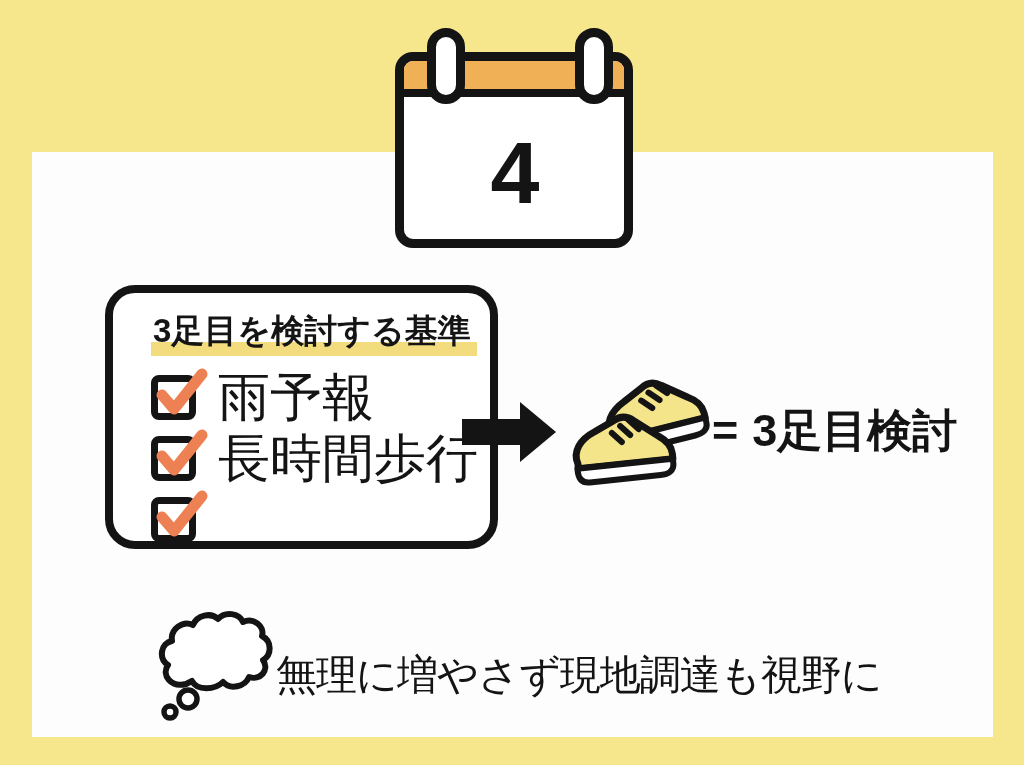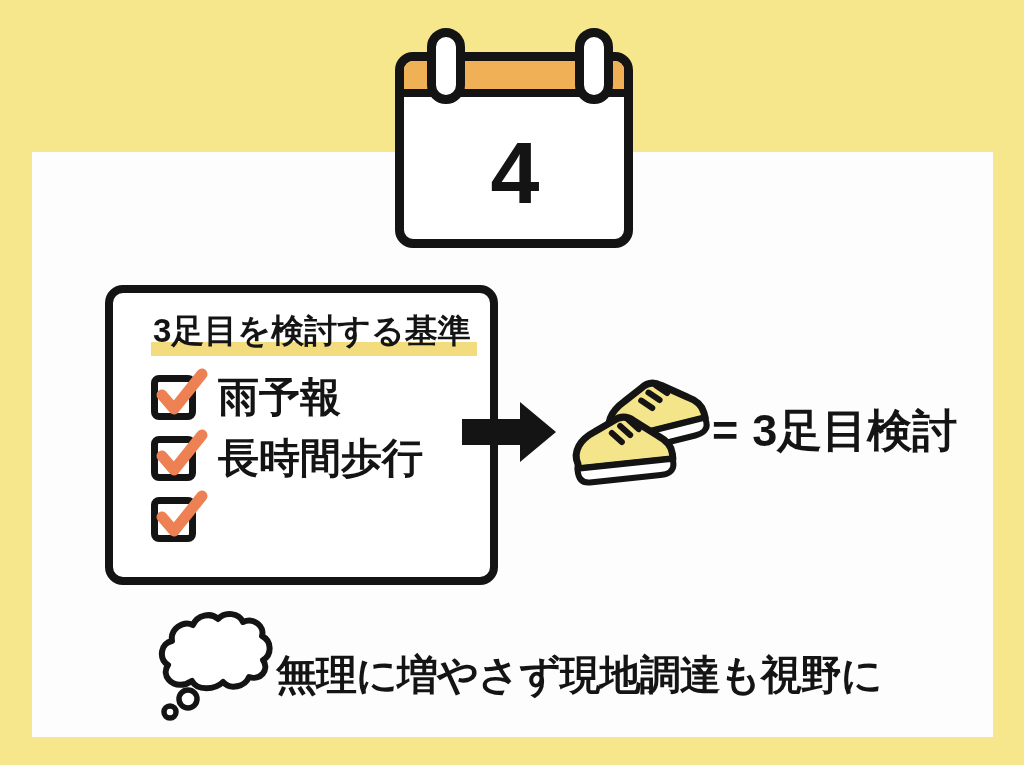--- a/index.html
+++ b/index.html
@@ -36,55 +36,55 @@
   .cal-kanji{font-size:60px;padding-top:10px;}
   .cal-ring{
     position:absolute;top:0;width:38px;height:76px;background:#fff;
     border:9px solid var(--ink);border-radius:19px;
   }
   .cal-ring-left{left:32px;}
   .cal-ring-right{left:180px;}
 
   
   .criteria-box{
-    position:absolute;left:105px;top:285px;width:393px;height:300px;
-    background:#fff;border:8px solid var(--ink);border-radius:18px;
+    position:absolute;left:105px;top:285px;width:393px;height:264px;
+    background:#fff;border:8px solid var(--ink);border-radius:30px;
     padding:16px 20px 17px 38px;
   }
   .criteria-title{font-size:33px;font-weight:700;white-space:nowrap;margin-bottom:20px;}
   .hl{background:linear-gradient(to top,var(--highlight) 0 32%,transparent 32%);padding:0 6px 7px 2px;}
   .check-row{display:flex;align-items:center;margin-bottom:14px;height:47px;}
   .checkbox{
     position:relative;flex:0 0 auto;width:45px;height:45px;background:#fff;
     border:7px solid var(--ink);border-radius:8px;
   }
   .tick{position:absolute;left:-3px;top:-15px;width:55px;height:53px;overflow:visible;}
   .tick polyline{fill:none;stroke:var(--check-orange);stroke-width:11;stroke-linecap:round;stroke-linejoin:round;}
-  .check-label{font-size:41px;font-weight:700;margin-left:22px;white-space:nowrap;text-align:center;}
+  .check-label{font-size:52px;font-weight:400;margin-left:22px;white-space:nowrap;text-align:center;}
 
   
   .arrow{position:absolute;left:462px;top:400px;width:96px;height:64px;}
   .arrow polygon{fill:var(--ink);}
   .shoes{position:absolute;left:568px;top:381px;width:142px;height:106px;overflow:visible;}
   .shoe-upper{fill:var(--shoe-yellow);stroke:var(--ink);stroke-width:7;stroke-linejoin:round;}
   .shoe-sole{fill:#fff;stroke:var(--ink);stroke-width:6;stroke-linejoin:round;}
   .shoe-laces{fill:none;stroke:var(--ink);stroke-width:6;stroke-linecap:round;}
   .result{
     position:absolute;left:712px;top:408px;display:flex;align-items:center;
     font-size:45px;font-weight:700;line-height:1;white-space:nowrap;
   }
   .result .eq{margin-right:14px;}
 
   
   .bubble{position:absolute;left:156px;top:610px;width:120px;height:112px;overflow:visible;}
   .bubble path,.bubble circle{fill:#fff;stroke:var(--ink);stroke-linejoin:round;}
   .bubble path{stroke-width:6;}
   .bubble circle{stroke-width:5.5;}
   .note{
-    position:absolute;left:276px;top:648px;font-size:41px;font-weight:700;
+    position:absolute;left:276px;top:648px;font-size:41px;font-weight:400;
     white-space:nowrap;letter-spacing:-1px;
   }
 </style>
 </head>
 <body>
 
 <div class="stage">
 
   <div class="panel"></div>
 

